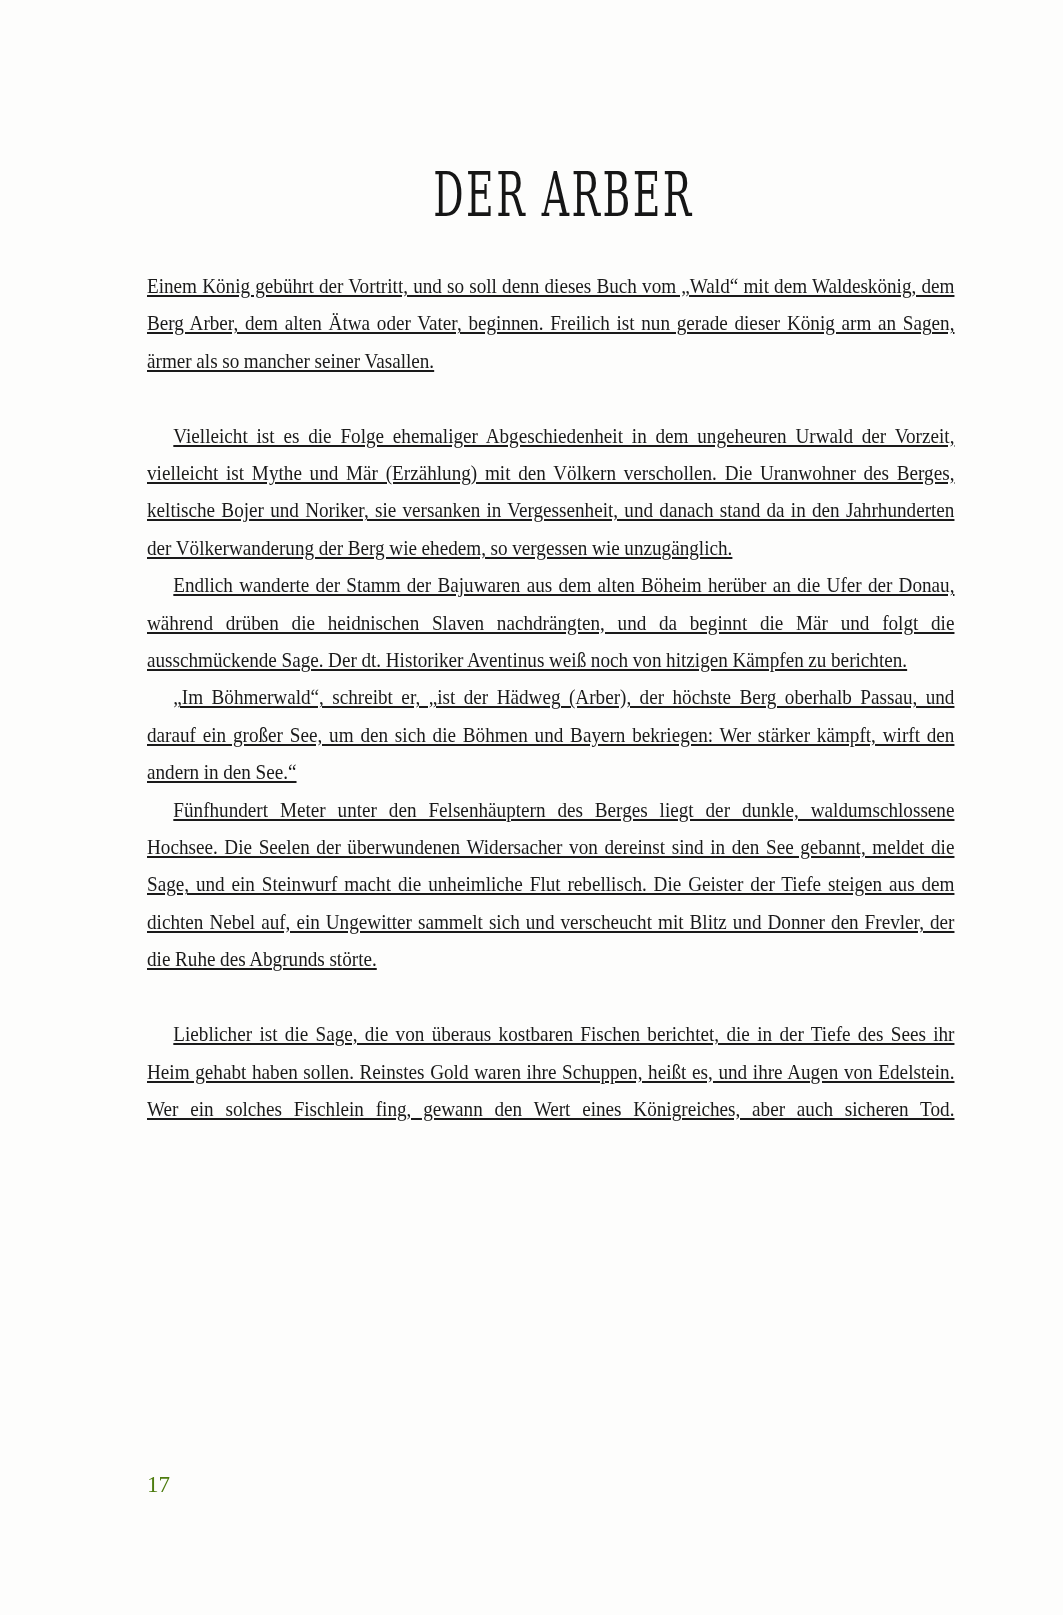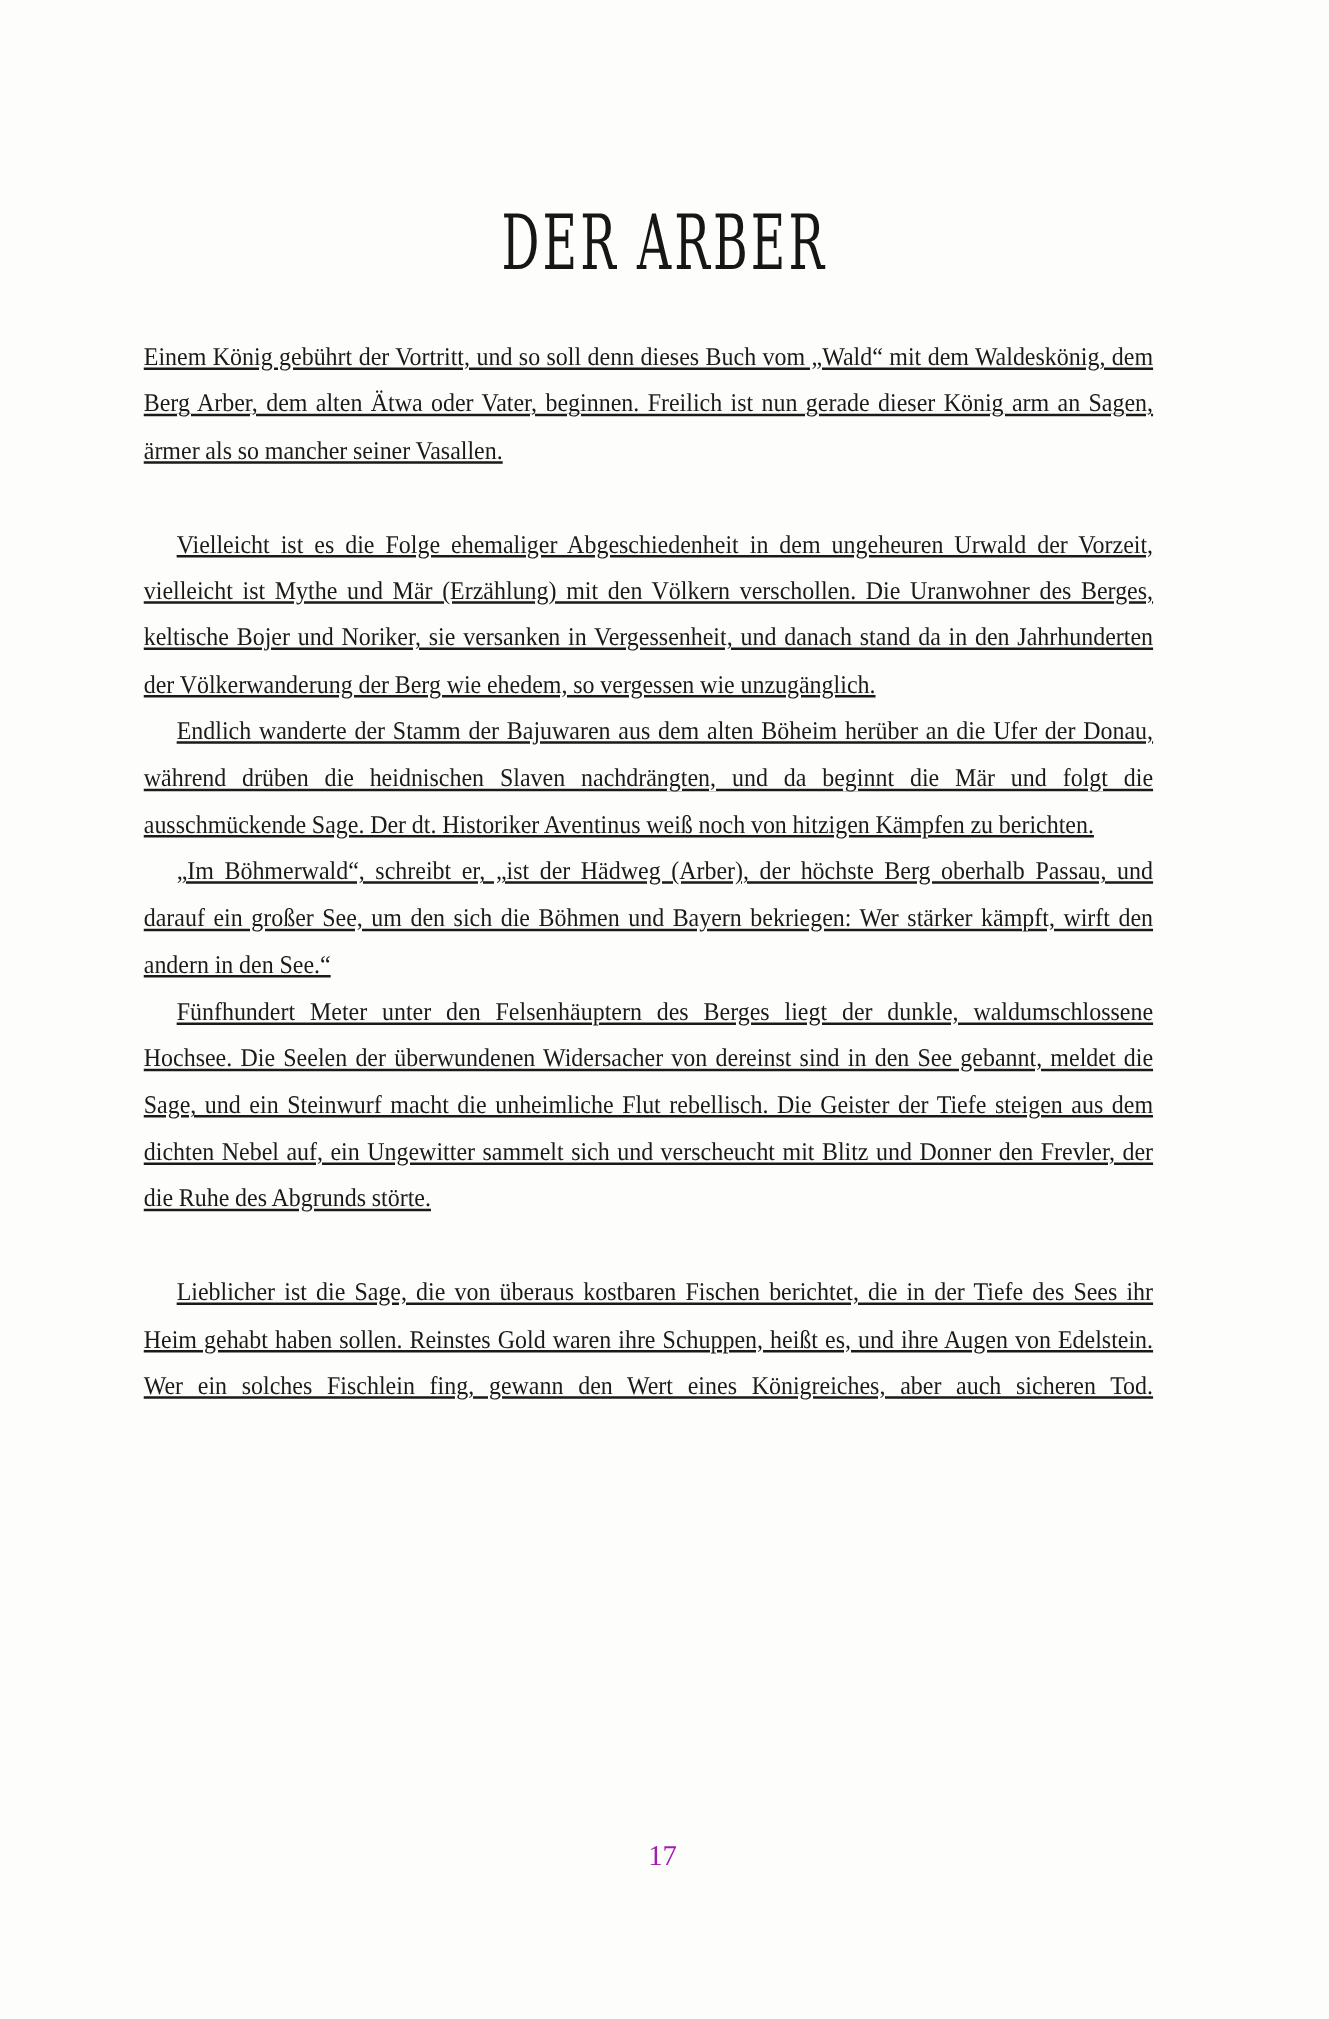--- a/index.html
+++ b/index.html
@@ -15,20 +15,21 @@
     color: #1a1a1a;
     -webkit-font-smoothing: antialiased;
     overflow: hidden;
   }
 
   .page {
     position: relative;
     width: 953px;
     height: 1615px;
     box-sizing: border-box;
+    margin-left: 32px;
   }
 
   
   .chapter-title {
     position: absolute;
     left: 0;
     top: 118px;
     width: 1063px;
     text-align: center;
     font-family: "DejaVu Serif", "Liberation Serif", serif;
@@ -75,27 +76,27 @@
 
   .para:last-child::after {
     content: "";
     display: inline-block;
     width: 100%;
   }
 
   
   .folio {
     position: absolute;
-    left: 126px;
+    left: 115px;
     top: 1470px;
     width: 808px;
-    text-align: center;
+    text-align: left;
     font-size: 23px;
     line-height: 30px;
-    color: #a21caf;
+    color: #4d7c0f;
   }
 </style>
 </head>
 <body>
 
 <div class="page">
 
   <h1 class="chapter-title">DER ARBER</h1>
 
   <div class="text-column">

